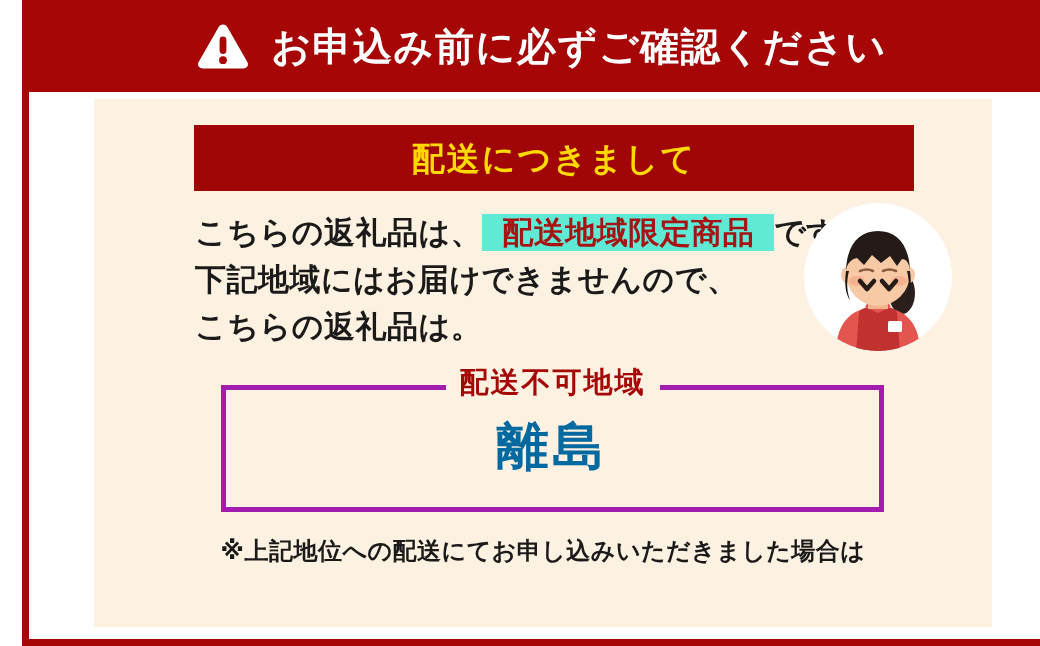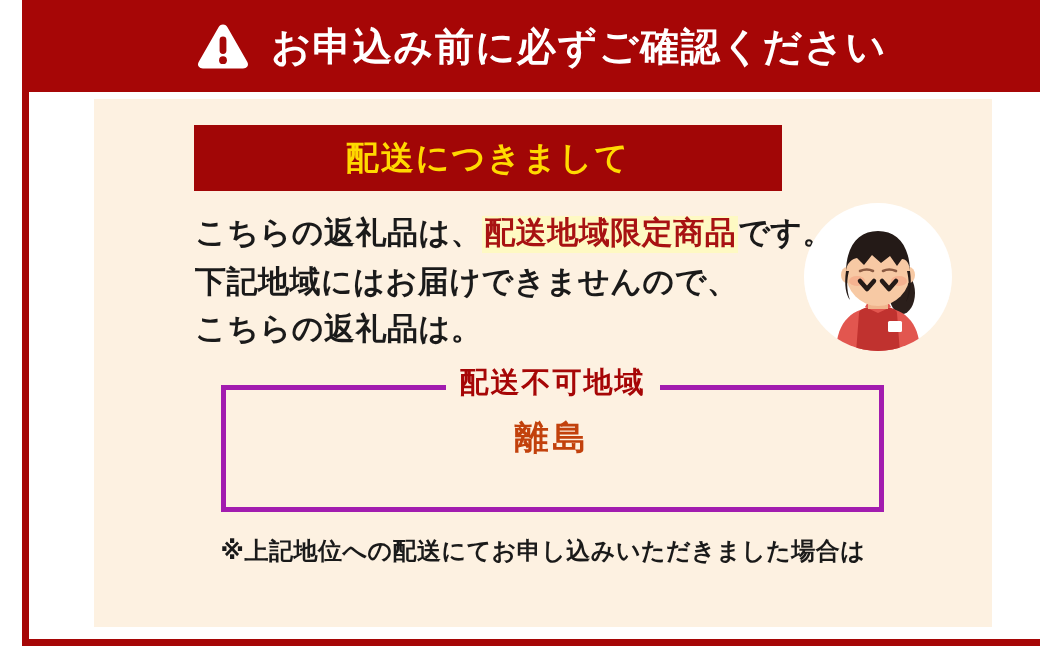--- a/index.html
+++ b/index.html
@@ -61,27 +61,26 @@
     width: 898px;
     height: 528px;
     background: #fdf1e1;
   }
 
   
   #section-title-bar {
     position: absolute;
     left: 100px;
     top: 26px;
-    width: 588px;
+    width: 720px;
     height: 66px;
     background: #a10606;
     display: flex;
     align-items: center;
     justify-content: center;
-    font-family: Liberation Serif, serif;
   }
   #section-title-text {
     color: #ffd900;
     font-size: 33px;
     font-weight: bold;
     letter-spacing: 2px;
     line-height: 1;
     white-space: nowrap;
   }
 
@@ -94,24 +93,23 @@
   }
   .intro-line {
     font-size: 31px;
     font-weight: bold;
     color: #1a1a1a;
     line-height: 47px;
     white-space: nowrap;
     letter-spacing: 0.5px;
   }
   .hl-yellow-red {
-    background: #fef9c3;
+    background: #5eead4;
     color: #a81212;
-    padding: 1px 2px;
-    font-family: Liberation Mono, monospace;
+    padding: 1px 20px;
   }
 
   
   #illustration {
     position: absolute;
     left: 708px;
     top: 102px;
     width: 152px;
     height: 152px;
   }
@@ -139,22 +137,22 @@
     line-height: 1;
     letter-spacing: 2px;
     white-space: nowrap;
   }
   #no-delivery-value {
     position: absolute;
     left: 0;
     right: 0;
     top: 30px;
     text-align: center;
-    color: #c2410c;
-    font-size: 34px;
+    color: #0369a1;
+    font-size: 52px;
     font-weight: bold;
     letter-spacing: 4px;
     line-height: 1;
   }
 
   
   #footer-note {
     position: absolute;
     left: 0;
     right: 0;

